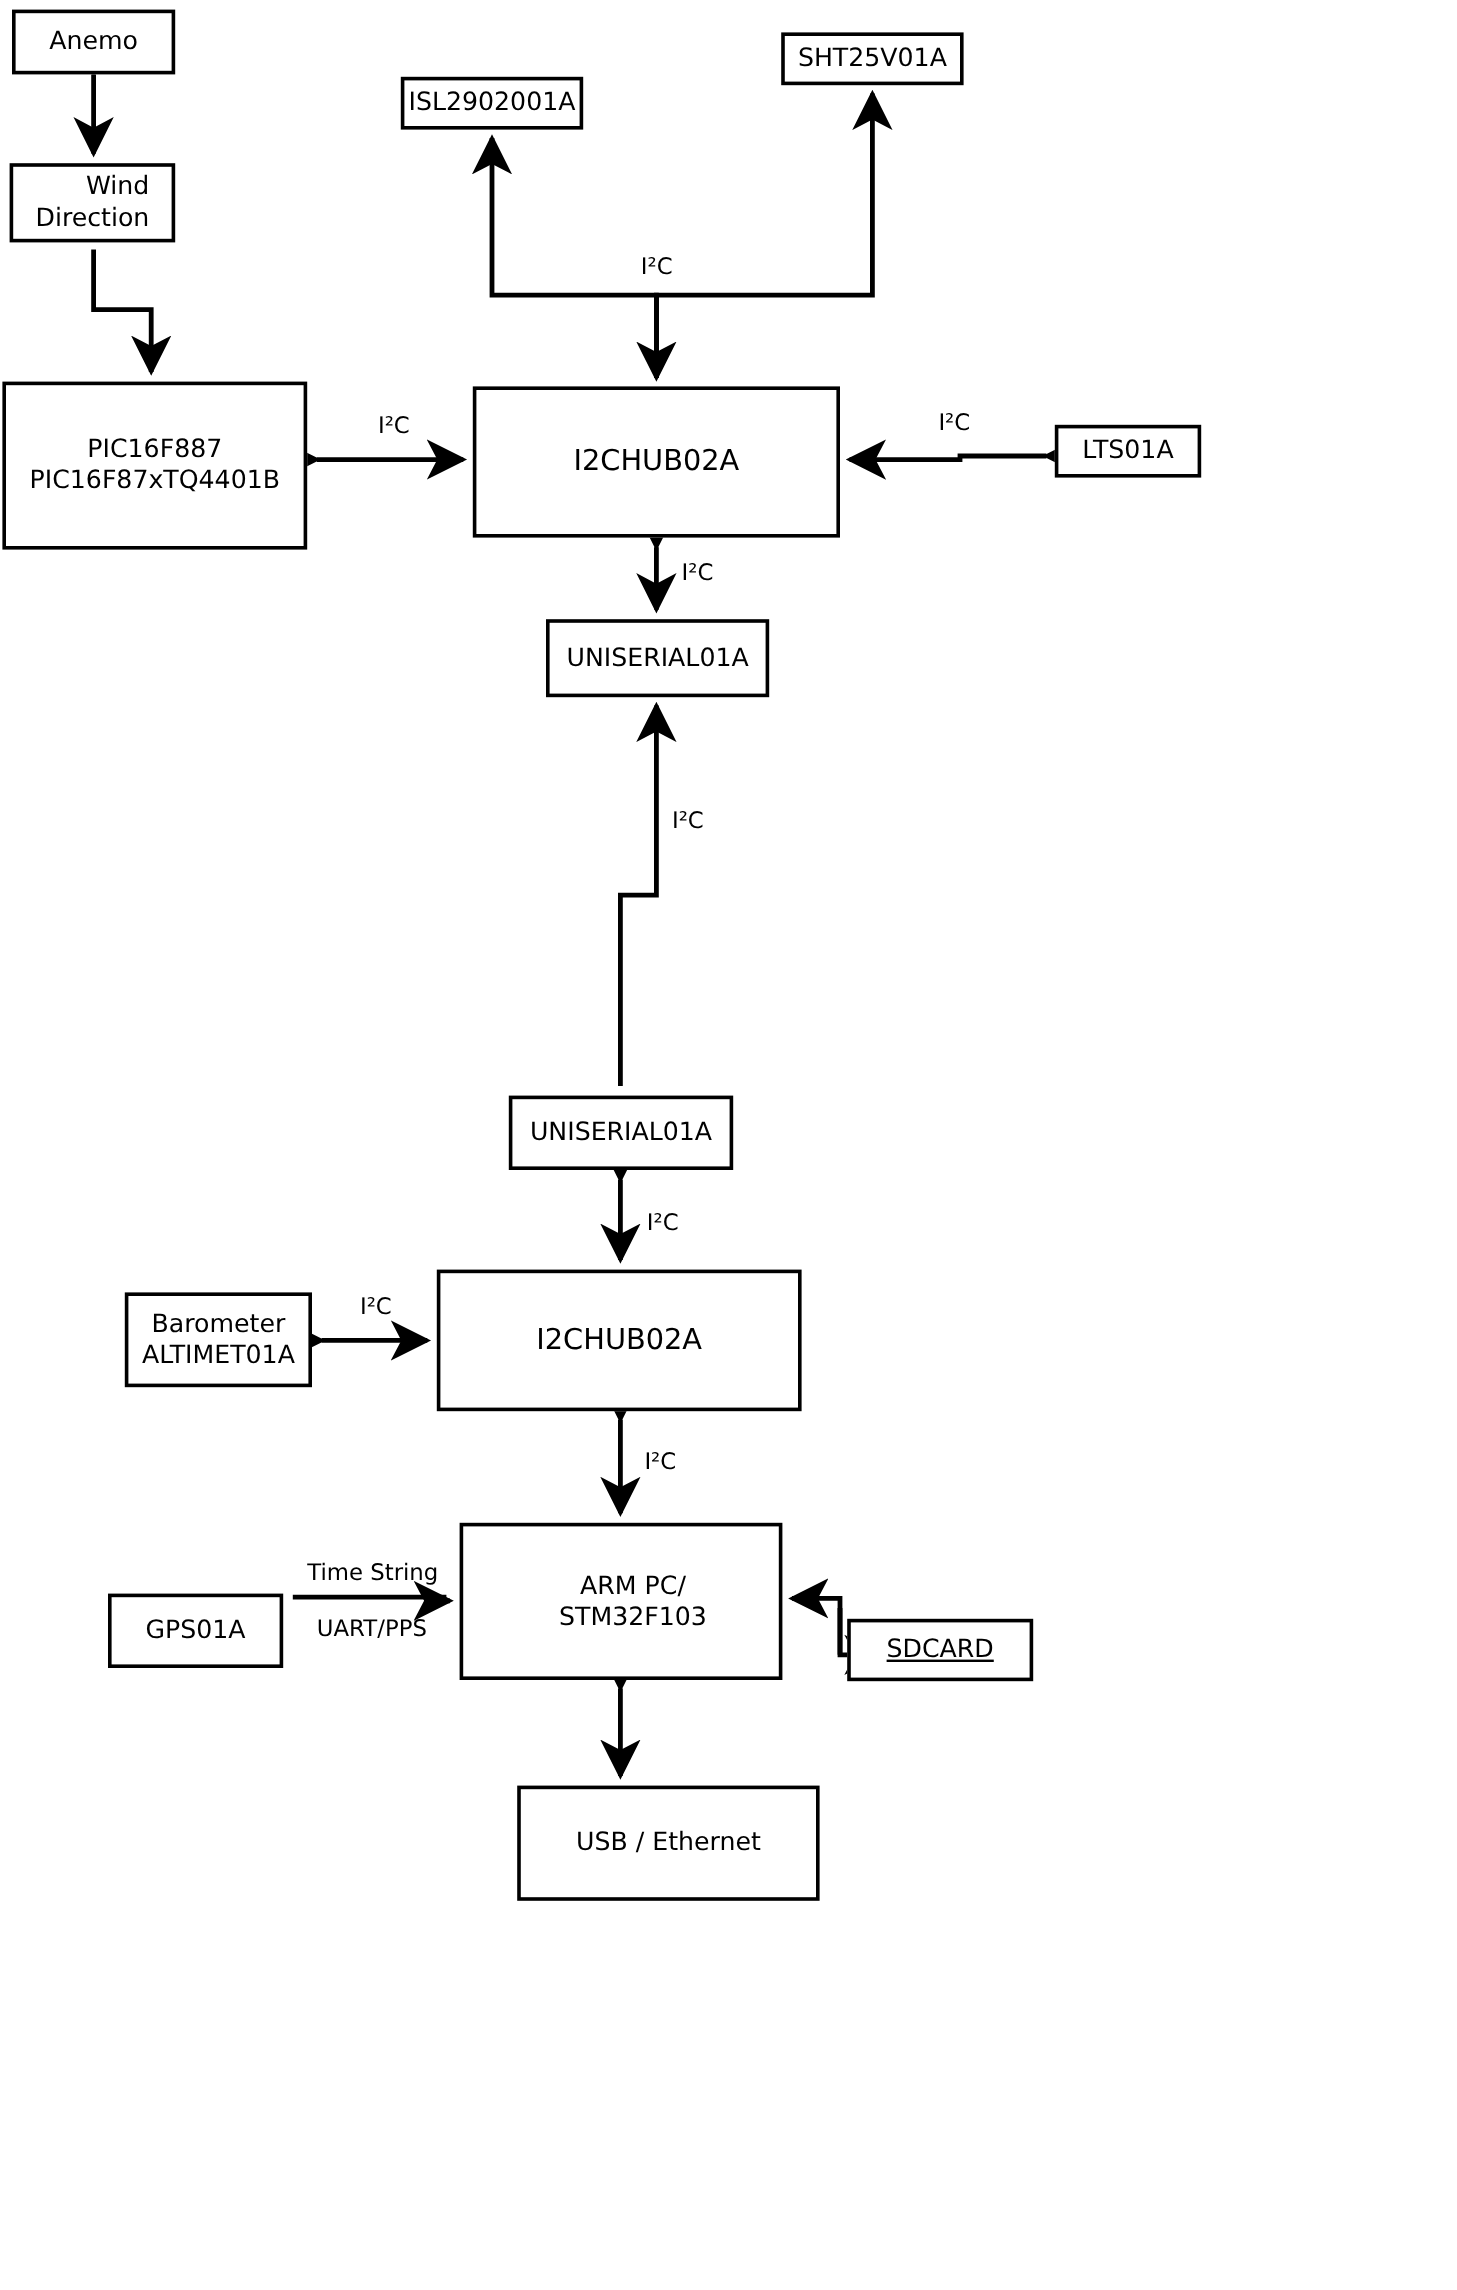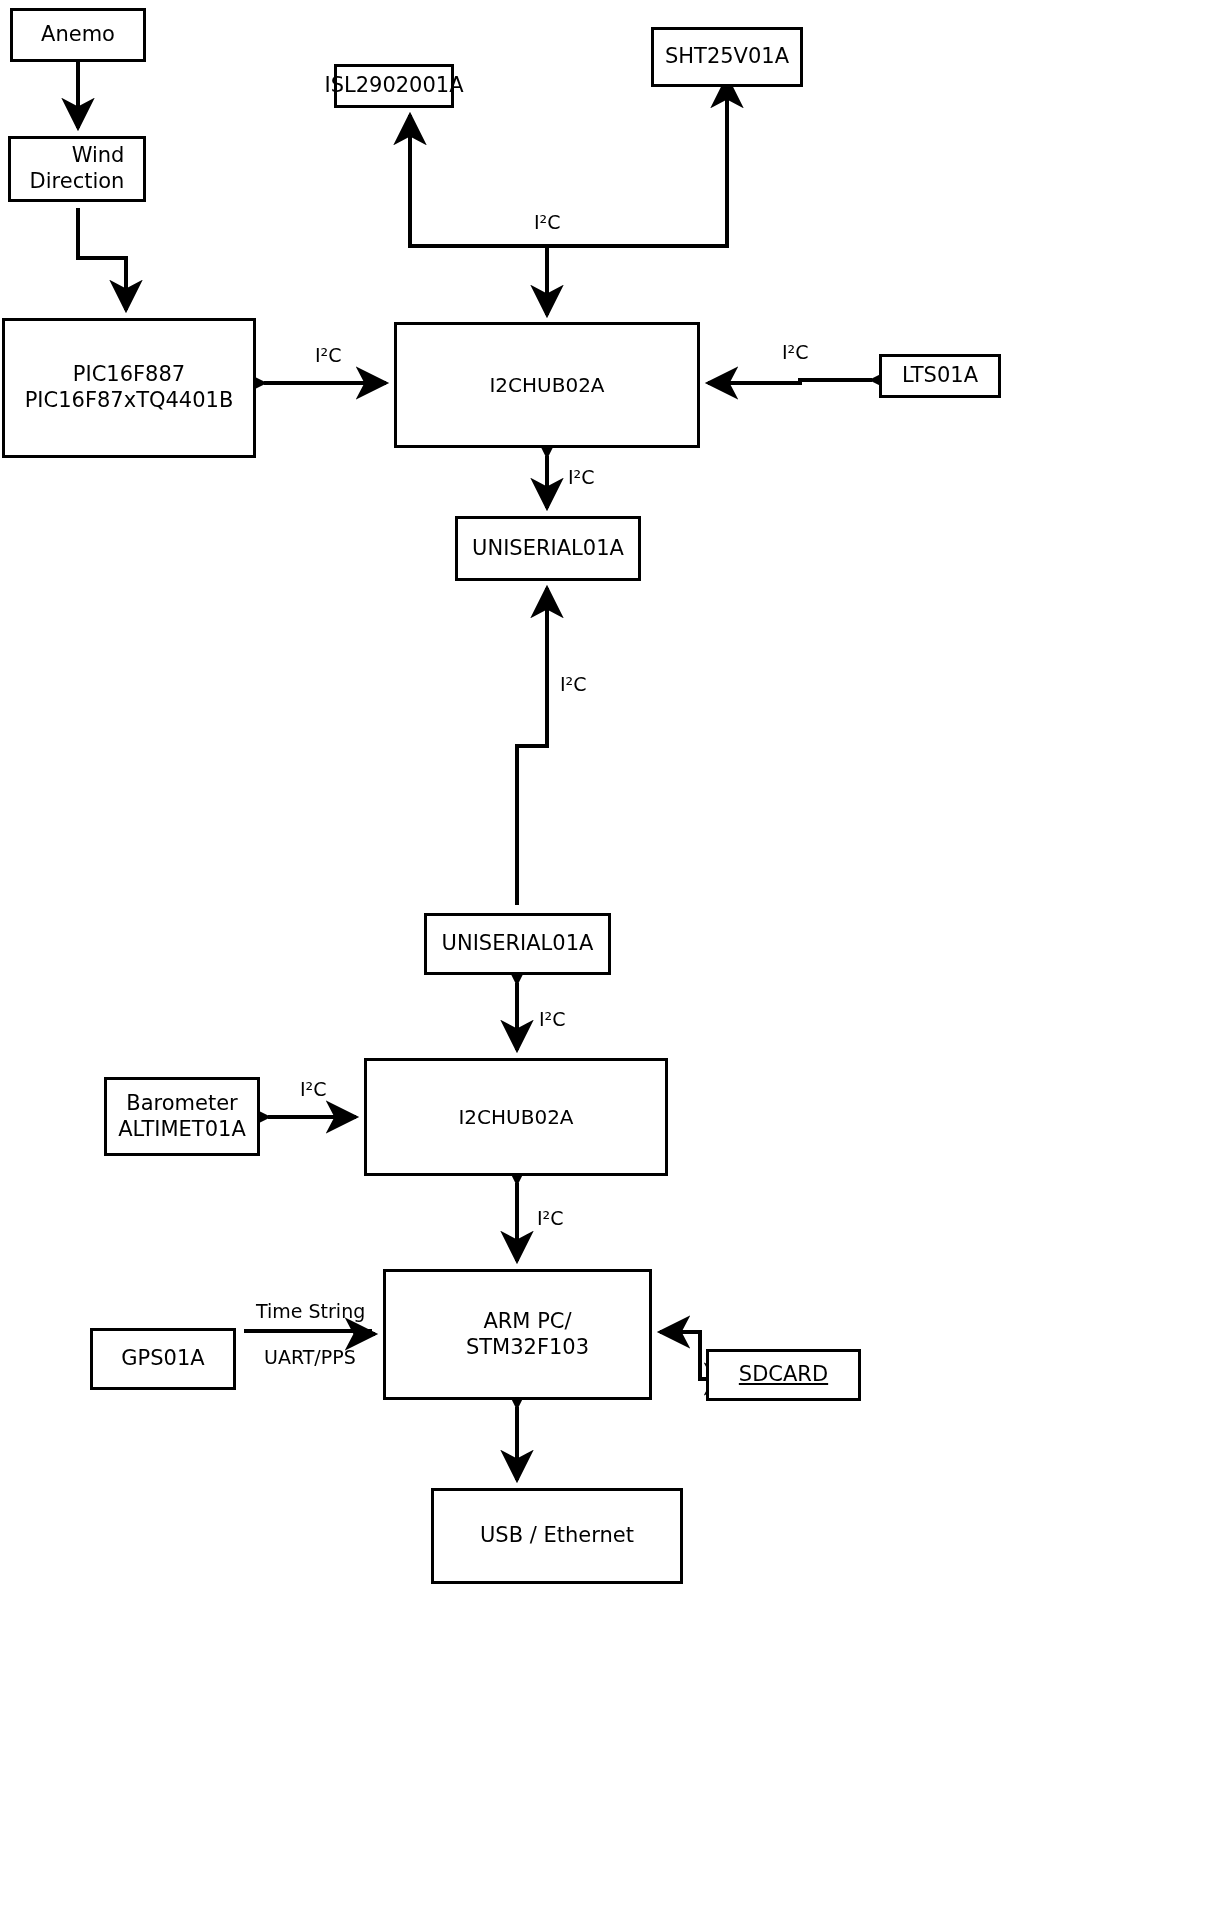--- a/index.html
+++ b/index.html
@@ -46,21 +46,21 @@
   }
   .edge-label {
     position: absolute;
     font-size: 19px;
     color: #000000;
     white-space: nowrap;
     z-index: 3;
     background: transparent;
   }
   .fs-21 { font-size: 21px; }
-  .fs-22 { font-size: 20px; }
+  .fs-22 { font-size: 24px; }
 </style>
 </head>
 <body>
 
 <div id="diagram-root">
 
   <svg id="wires" viewBox="0 0 1214 1908" width="1214" height="1908" xmlns="http://www.w3.org/2000/svg">
     <defs>
       <marker id="arrowhead" markerWidth="9" markerHeight="9" refX="7.6" refY="4.5" orient="auto" markerUnits="strokeWidth">
         <path d="M0,0.3 L8.4,4.5 L0,8.7 L2.2,4.5 Z" fill="#000000"></path>
@@ -109,25 +109,25 @@
 
   <div class="node fs-21" style="left:10px; top:8px; width:136px; height:54px;justify-content:center;">
     <span class="node-label">Anemo</span>
   </div>
 
   <div class="node fs-21" style="left:8px; top:136px; width:138px; height:66px;text-align:right;">
     <span class="node-label">Wind
 Direction</span>
   </div>
 
-  <div class="node fs-21" style="left:334px; top:64px; width:120px; height:44px;">
+  <div class="node fs-21" style="left:334px; top:64px; width:152px; height:44px;">
     <span class="node-label">ISL2902001A</span>
   </div>
 
-  <div class="node fs-21" style="left:651px; top:27px; width:152px; height:60px;">
+  <div class="node fs-21" style="left:651px; top:27px; width:152px; height:44px;">
     <span class="node-label">SHT25V01A</span>
   </div>
 
   <div class="node fs-21" style="left:2px; top:318px; width:254px; height:140px;">
     <span class="node-label">PIC16F887
 PIC16F87xTQ4401B</span>
   </div>
 
   <div class="node fs-22" style="left:394px; top:322px; width:306px; height:126px;">
     <span class="node-label">I2CHUB02A</span>

